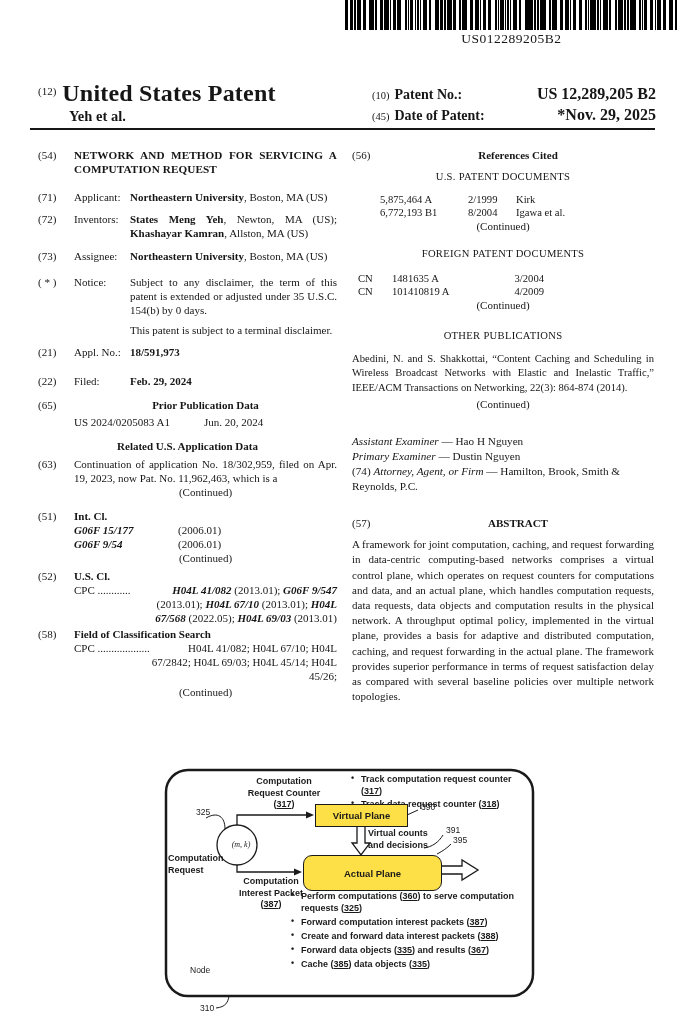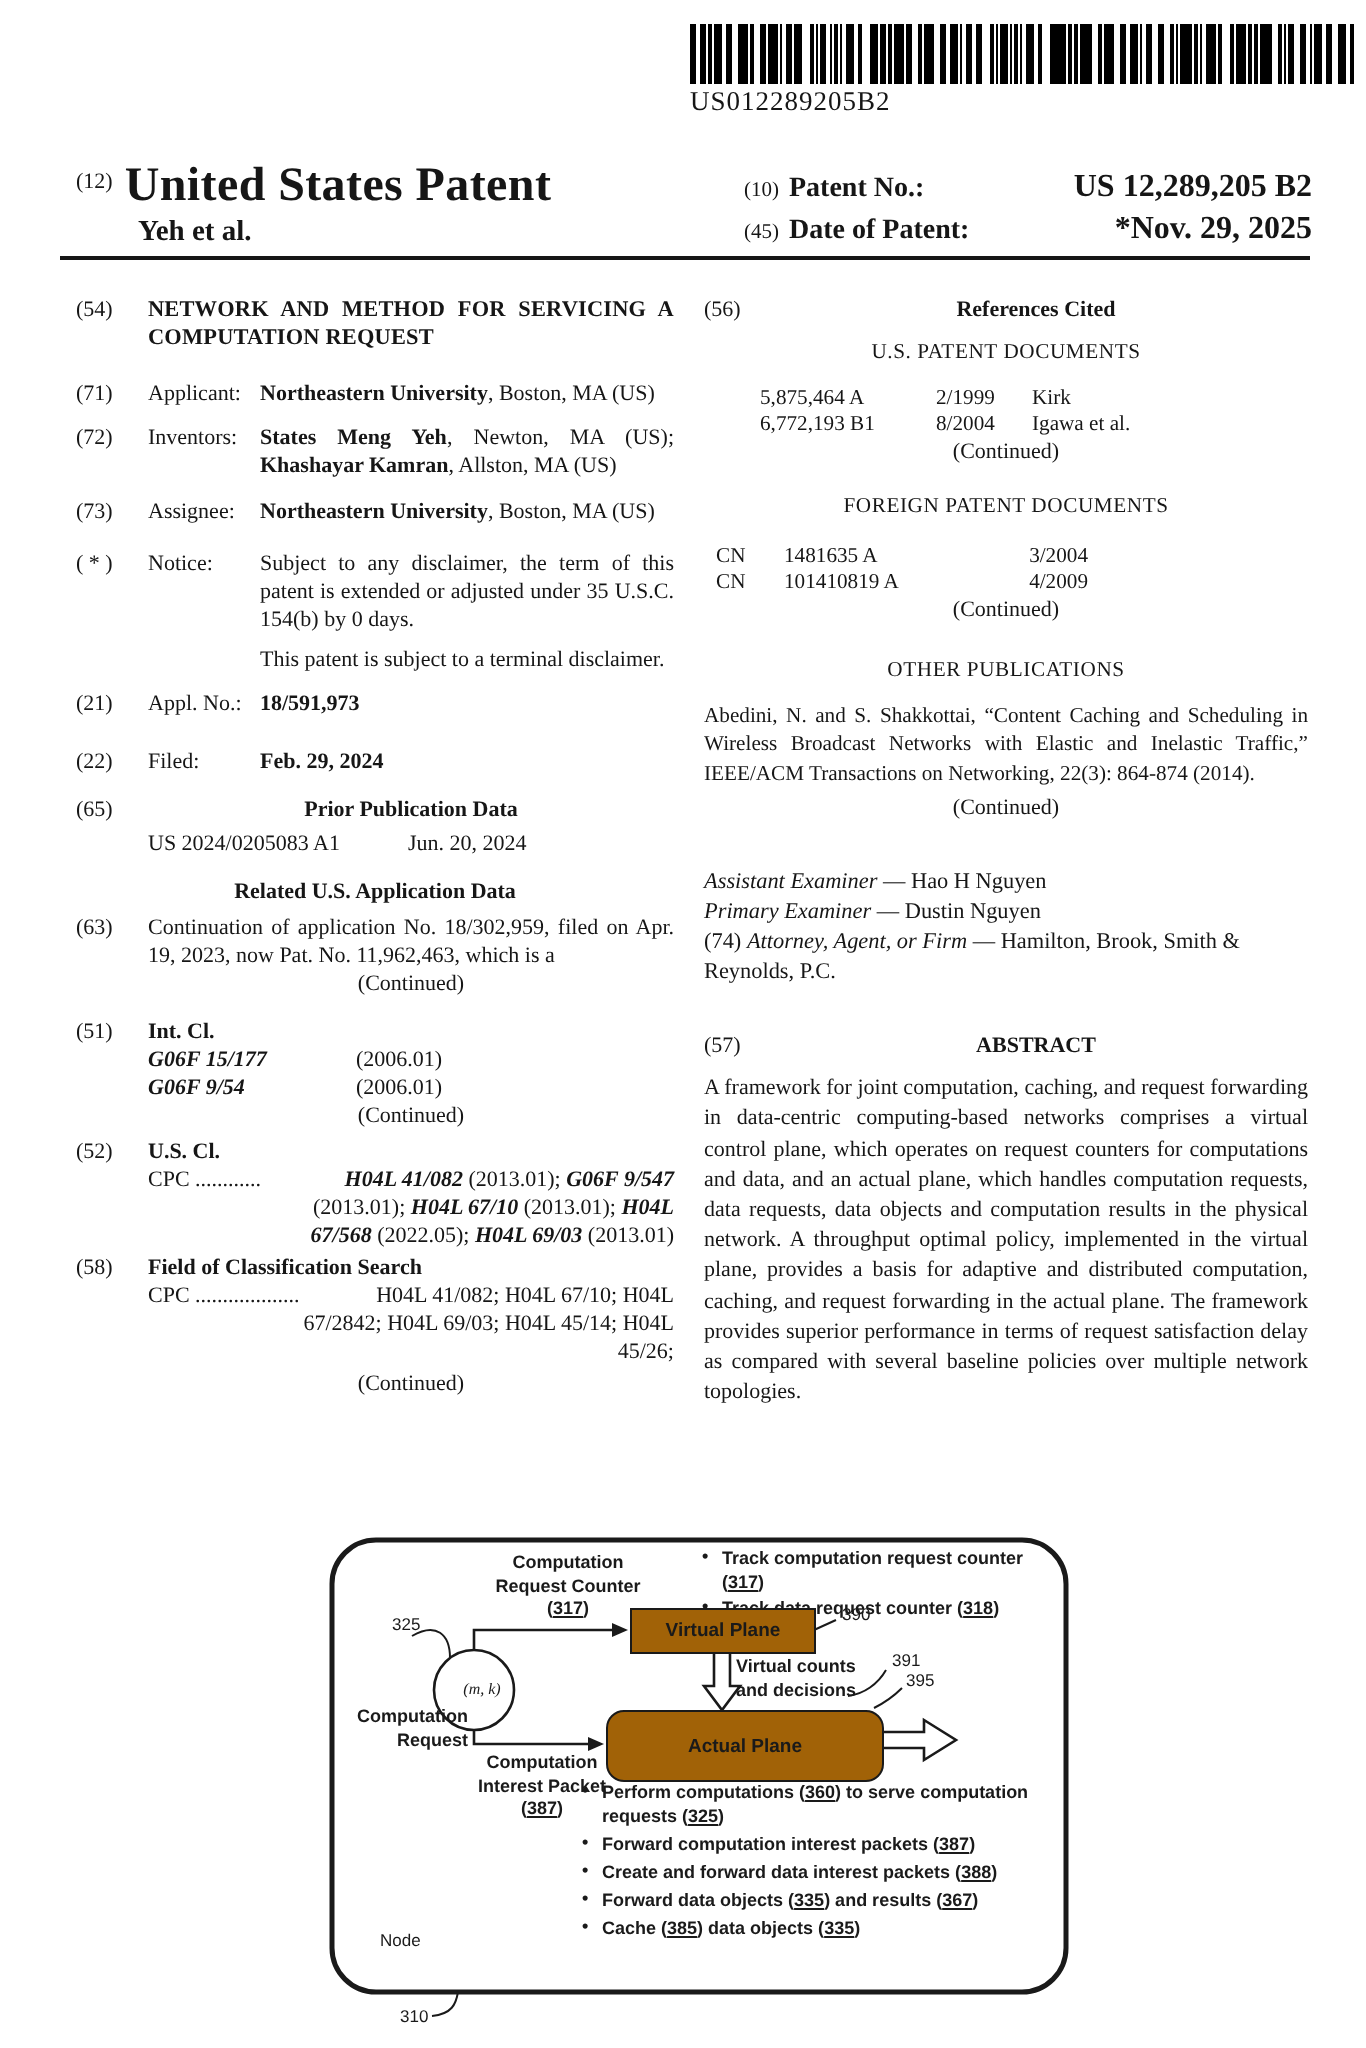--- a/index.html
+++ b/index.html
@@ -4,21 +4,21 @@
 <style>
   html,body{margin:0;padding:0;background:#e8e8e8;}
   .page{position:relative;width:683px;height:1024px;background:#ffffff;color:#161616;
         font-family:"Liberation Serif", serif;overflow:hidden;}
   .b{font-weight:bold;}
   .i{font-style:italic;}
   .bi{font-weight:bold;font-style:italic;}
   .u{text-decoration:underline;}
 
   
-  .barcode{position:absolute;left:345px;top:12px;width:333px;}
+  .barcode{position:absolute;left:345px;top:0;width:333px;text-align:center;}
   .barcode-bars{height:30px;width:100%;
     background-image:
       repeating-linear-gradient(90deg,#000 0 2px,rgba(0,0,0,0) 2px 6px),
       repeating-linear-gradient(90deg,#000 0 1px,rgba(0,0,0,0) 1px 9px),
       repeating-linear-gradient(90deg,#000 0 3px,rgba(0,0,0,0) 3px 13px),
       repeating-linear-gradient(90deg,#000 0 1px,rgba(0,0,0,0) 1px 5px);}
   .barcode-text{font-size:13.5px;letter-spacing:.5px;margin-top:1px;}
 
   
   .h-left{position:absolute;left:38px;top:80px;}
@@ -56,21 +56,21 @@
   .exline{font-size:11.2px;line-height:15px;}
   .abstract{font-size:11px;line-height:15.2px;text-align:justify;}
   .claims{font-size:11.5px;font-weight:bold;text-align:center;}
 
   
   .figure{position:absolute;left:160px;top:762px;width:400px;height:262px;
           font-family:"Liberation Sans", sans-serif;color:#1a1a1a;}
   .figure svg{position:absolute;left:0;top:0;z-index:1;}
   .fig-label{position:absolute;z-index:2;font-weight:bold;font-size:9px;line-height:11.5px;}
   .fig-box{position:absolute;z-index:2;display:flex;align-items:center;justify-content:center;
-           background:#a16207;border:1.4px solid #1a1a1a;font-weight:bold;font-size:9.5px;}
+           background:#fde047;border:1.4px solid #1a1a1a;font-weight:bold;font-size:9.5px;}
   .fig-ref{position:absolute;z-index:2;font-size:8.5px;font-weight:normal;}
   .fig-bullet{position:relative;padding-left:11px;margin-bottom:2px;}
   .fig-bullet::before{content:"\2022";position:absolute;left:1px;top:-1px;}
   .fig-circle-label{position:absolute;z-index:2;font-family:"Liberation Serif",serif;
                     font-style:italic;font-size:8px;text-align:center;}
   .fig-node{position:absolute;z-index:2;font-size:8.5px;font-weight:normal;}
 </style>
 </head>
 <body>
 
@@ -251,21 +251,21 @@
     </svg>
 
     <div class="fig-label" style="left:190px;top:12px;width:182px;">
       <div class="fig-bullet"><span>Track computation request counter (</span><span class="u">317</span><span>)</span></div>
       <div class="fig-bullet"><span>Track data request counter (</span><span class="u">318</span><span>)</span></div>
     </div>
     <div class="fig-label" style="left:86px;top:14px;width:76px;text-align:center;"><span>Computation Request Counter (</span><span class="u">317</span><span>)</span></div>
     <div class="fig-box" style="left:155px;top:42px;width:91px;height:21px;">Virtual Plane</div>
     <div class="fig-box" style="left:143px;top:93px;width:137px;height:34px;border-radius:9px;">Actual Plane</div>
     <div class="fig-label" style="left:208px;top:66px;width:74px;">Virtual counts and decisions</div>
-    <div class="fig-label" style="left:8px;top:91px;width:66px;text-align:right;">Computation Request</div>
+    <div class="fig-label" style="left:8px;top:91px;width:66px;text-align:left;">Computation Request</div>
     <div class="fig-label" style="left:78px;top:114px;width:66px;text-align:center;"><span>Computation Interest Packet (</span><span class="u">387</span><span>)</span></div>
     <div class="fig-circle-label" style="left:57px;top:78px;width:48px;">(m, k)</div>
     <div class="fig-label" style="left:130px;top:128px;width:226px;line-height:12px;">
       <div class="fig-bullet"><span>Perform computations (</span><span class="u">360</span><span>) to serve computation requests (</span><span class="u">325</span><span>)</span></div>
       <div class="fig-bullet"><span>Forward computation interest packets (</span><span class="u">387</span><span>)</span></div>
       <div class="fig-bullet"><span>Create and forward data interest packets (</span><span class="u">388</span><span>)</span></div>
       <div class="fig-bullet"><span>Forward data objects (</span><span class="u">335</span><span>) and results (</span><span class="u">367</span><span>)</span></div>
       <div class="fig-bullet"><span>Cache (</span><span class="u">385</span><span>) data objects (</span><span class="u">335</span><span>)</span></div>
     </div>
     <div class="fig-node" style="left:30px;top:203px;">Node</div>

